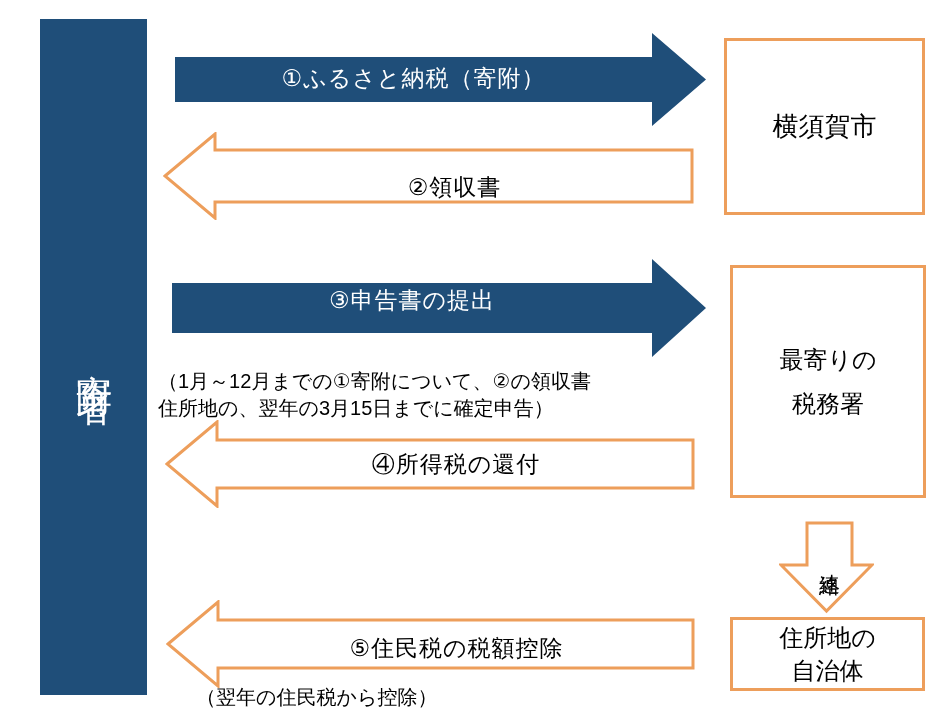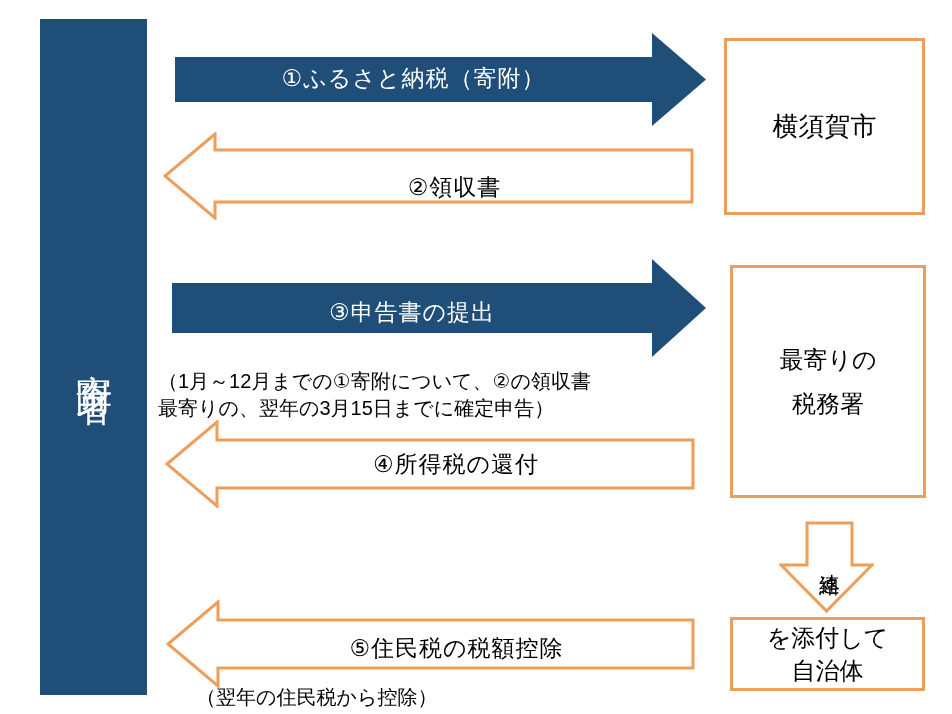--- a/index.html
+++ b/index.html
@@ -100,44 +100,44 @@
   </svg>
   <div class="arrow-label on-white" style="left:215px; top:150px; width:479px; height:50px;margin-top:12px;">②領収書</div>
 
   <div class="node-box b1">
     <span>横須賀市</span>
   </div>
 
   <svg class="arrow navy-arrow" style="left:172px; top:259px;" width="534" height="98" viewBox="0 0 534 98">
     <polygon points="0,24 480,24 480,0 534,49 480,98 480,74 0,74"></polygon>
   </svg>
-  <div class="arrow-label on-navy" style="left:172px; top:287px; width:480px; height:50px;">③申告書の提出</div>
+  <div class="arrow-label on-navy" style="left:172px; top:275px; width:480px; height:50px;">③申告書の提出</div>
 
   <div class="note" style="left:158px; top:368px;">
     <div>（1月～12月までの①寄附について、②の領収書</div>
-    <div>最寄りの、翌年の3月15日までに確定申告）</div>
+    <div>住所地の、翌年の3月15日までに確定申告）</div>
   </div>
 
   <div class="node-box b2">
     <span>最寄りの</span>
     <span>税務署</span>
   </div>
 
   <svg class="arrow orange-arrow" style="left:165px; top:420px;" width="530" height="88" viewBox="0 0 530 88">
     <polygon points="2,44 52,2 52,20 528,20 528,68 52,68 52,86"></polygon>
   </svg>
-  <div class="arrow-label on-white" style="left:217px; top:440px; width:478px; height:48px;">④所得税の還付</div>
+  <div class="arrow-label on-white" style="left:217px; top:440px; width:478px; height:48px;font-family:Liberation Mono, monospace;">④所得税の還付</div>
 
   <svg class="arrow orange-arrow" style="left:779px; top:521px;" width="95" height="93" viewBox="0 0 95 93">
     <polygon points="28,2 73,2 73,44 93,44 47.5,90 2,44 28,44"></polygon>
   </svg>
   <div class="renraku-label">連絡</div>
 
   <div class="node-box b3">
-    <span>を添付して</span>
+    <span>住所地の</span>
     <span>自治体</span>
   </div>
 
   <svg class="arrow orange-arrow" style="left:166px; top:600px;" width="529" height="88" viewBox="0 0 529 88">
     <polygon points="2,44 52,2 52,20 527,20 527,68 52,68 52,86"></polygon>
   </svg>
   <div class="arrow-label on-white" style="left:218px; top:620px; width:477px; height:56px;">⑤住民税の税額控除</div>
 
   <div class="note" style="left:196px; top:684px;">
     <div>（翌年の住民税から控除）</div>

